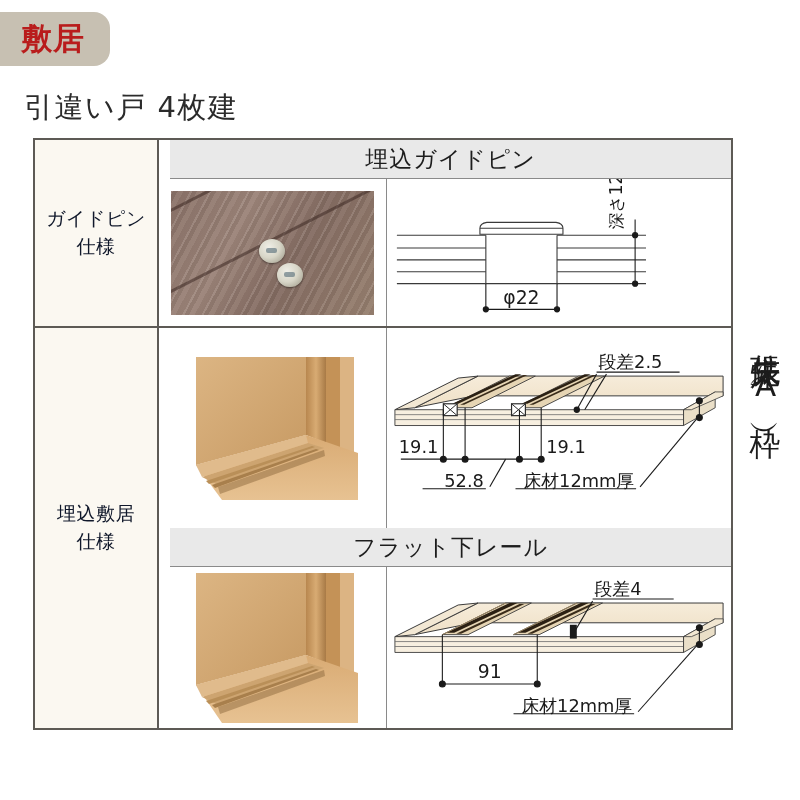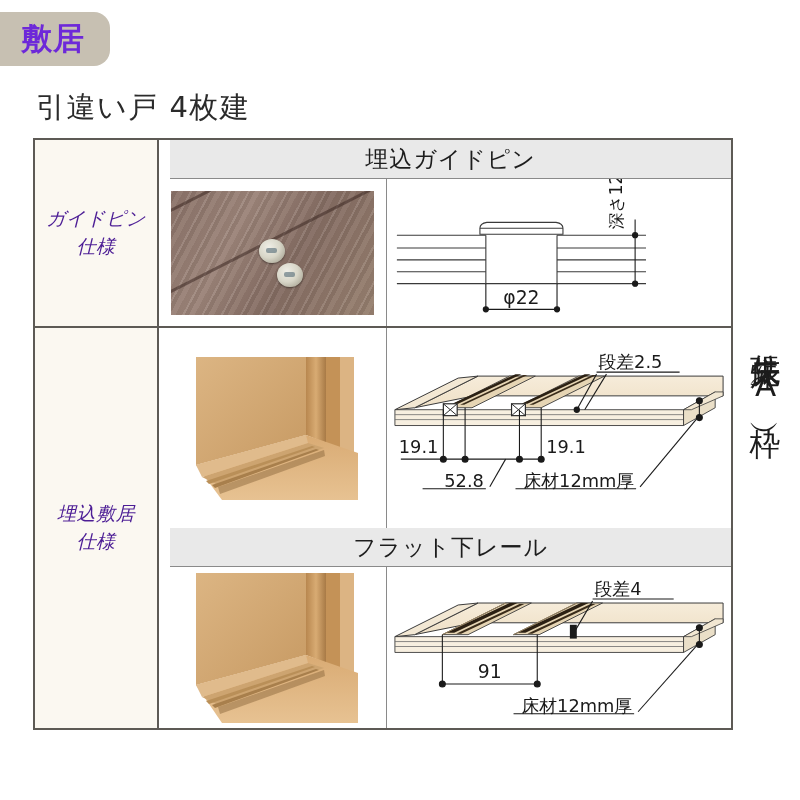--- a/index.html
+++ b/index.html
@@ -28,27 +28,27 @@
     display: flex;
     align-items: center;
     justify-content: center;
     box-sizing: border-box;
     padding-left: 10px;
   }
   .badge-text {
     font-size: 31px;
     font-weight: bold;
     letter-spacing: 1px;
-    color: #6d28d9;
+    color: #b91c1c;
   }
 
   
   .page-title {
     position: absolute;
-    left: 36px;
+    left: 24px;
     top: 88px;
     font-size: 29px;
     font-weight: normal;
     letter-spacing: 1.5px;
     color: #2b2b2b;
   }
 
   
   .spec-table {
     position: absolute;
@@ -72,23 +72,22 @@
   }
   .row-label {
     background: #fbf8f1;
     display: flex;
     align-items: center;
     justify-content: center;
     text-align: center;
     font-size: 19px;
     line-height: 1.45;
     letter-spacing: 0.5px;
-    color: #4c1d95;
-    box-sizing: border-box;
-    font-style: italic;
+    color: #0f172a;
+    box-sizing: border-box;
   }
   .row-label.first { flex: 0 0 188px; border-bottom: 2px solid #5d5a55; }
   .row-label.second { flex: 1 1 auto; }
 
   .col-body {
     flex: 1 1 auto;
     display: flex;
     flex-direction: column;
     box-sizing: border-box;
   }

